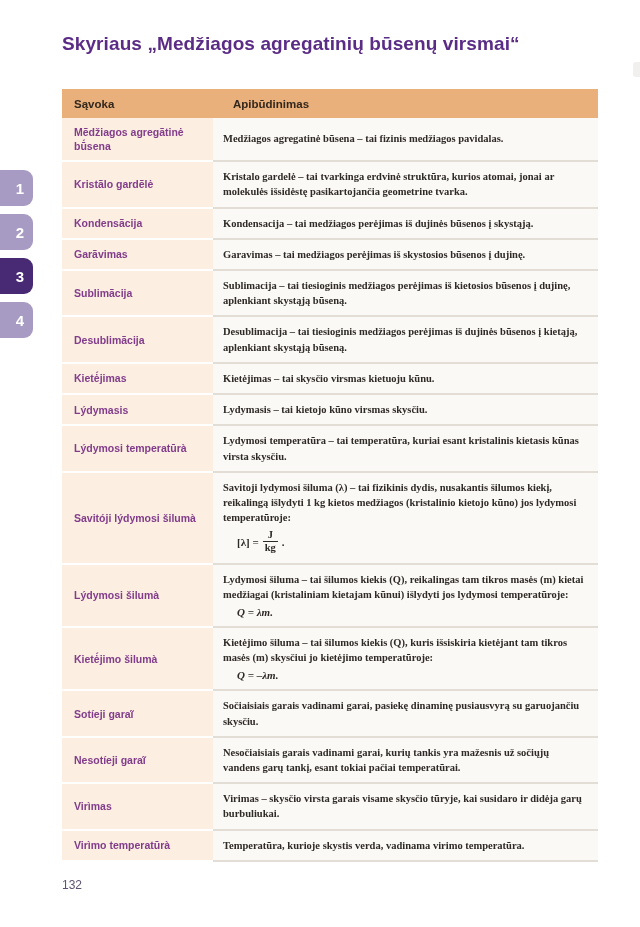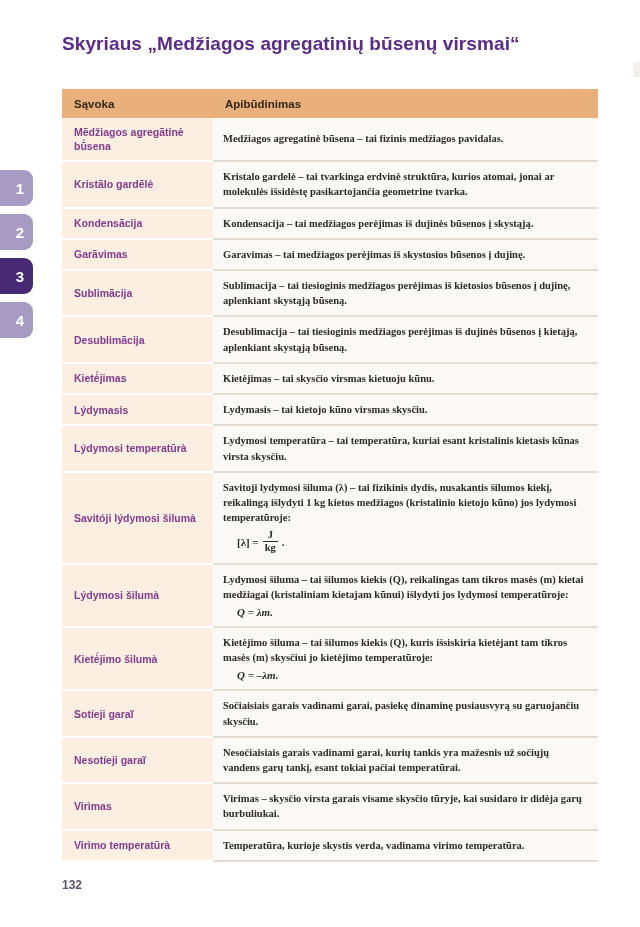--- a/index.html
+++ b/index.html
@@ -9,39 +9,39 @@
   .edge-mark{position:absolute;right:0;top:62px;width:7px;height:15px;background:#f1f0ee;border-radius:3px 0 0 3px;}
 
   .title{margin:32px 40px 0 62px;font-size:19px;line-height:1.25;font-weight:bold;color:#5b2c86;letter-spacing:.1px;}
 
   .tabs{position:absolute;left:0;top:170px;}
   .tab{width:33px;height:36px;margin-bottom:8px;border-radius:0 9px 9px 0;background:#a89bc3;display:flex;align-items:center;justify-content:center;}
   .tab.active{background:#472a73;}
   .tab-label{color:#fff;font-weight:bold;font-size:15px;padding-left:7px;}
 
   .table{margin:33px 42px 0 62px;width:536px;}
-  .thead{display:flex;background:#e9b07c;}
+  .thead{display:flex;background:#e9b07c;gap:8px;}
   .th{font-weight:bold;font-size:11.5px;color:#33271c;padding:9px 10px 8px 12px;box-sizing:border-box;}
   .term-col{width:151px;flex-shrink:0;box-sizing:border-box;}
   .def-col{flex:1;box-sizing:border-box;}
 
   .row{display:flex;}
   .cell{display:flex;flex-direction:column;justify-content:center;box-sizing:border-box;}
   .cell.term-col{background:#fcefe1;border-bottom:2px solid #ffffff;padding:7px 14px 7px 12px;}
   .cell.def-col{background:#fbf9f6;border-bottom:2px solid #e2ddd5;padding:7px 12px 7px 10px;font-weight:bold;}
   .term{font-weight:bold;font-size:10.5px;color:#823c8c;line-height:1.35;}
   .def{margin:0;font-family:"Liberation Serif",serif;font-size:10.5px;line-height:1.45;color:#2e2a26;}
 
   .formula{margin:4px 0 1px 14px;font-family:"Liberation Serif",serif;font-size:11px;color:#2e2a26;}
   .finline{font-style:italic;}
   .ffrac{display:inline-flex;align-items:center;gap:4px;}
   .frac{display:inline-flex;flex-direction:column;align-items:center;line-height:1.15;font-size:10.5px;}
   .frac .den{border-top:1px solid #2e2a26;padding:0 2px;}
 
-  .pagenum{margin:16px 0 18px 62px;font-size:12px;font-weight:bold;color:#5e5370;}
+  .pagenum{margin:16px 0 18px 62px;font-size:12px;font-weight:normal;color:#5e5370;}
 </style>
 </head>
 <body>
 
 <div class="page">
 
   <div class="edge-mark"></div>
 
   <nav class="tabs">
   <div class="tab">

